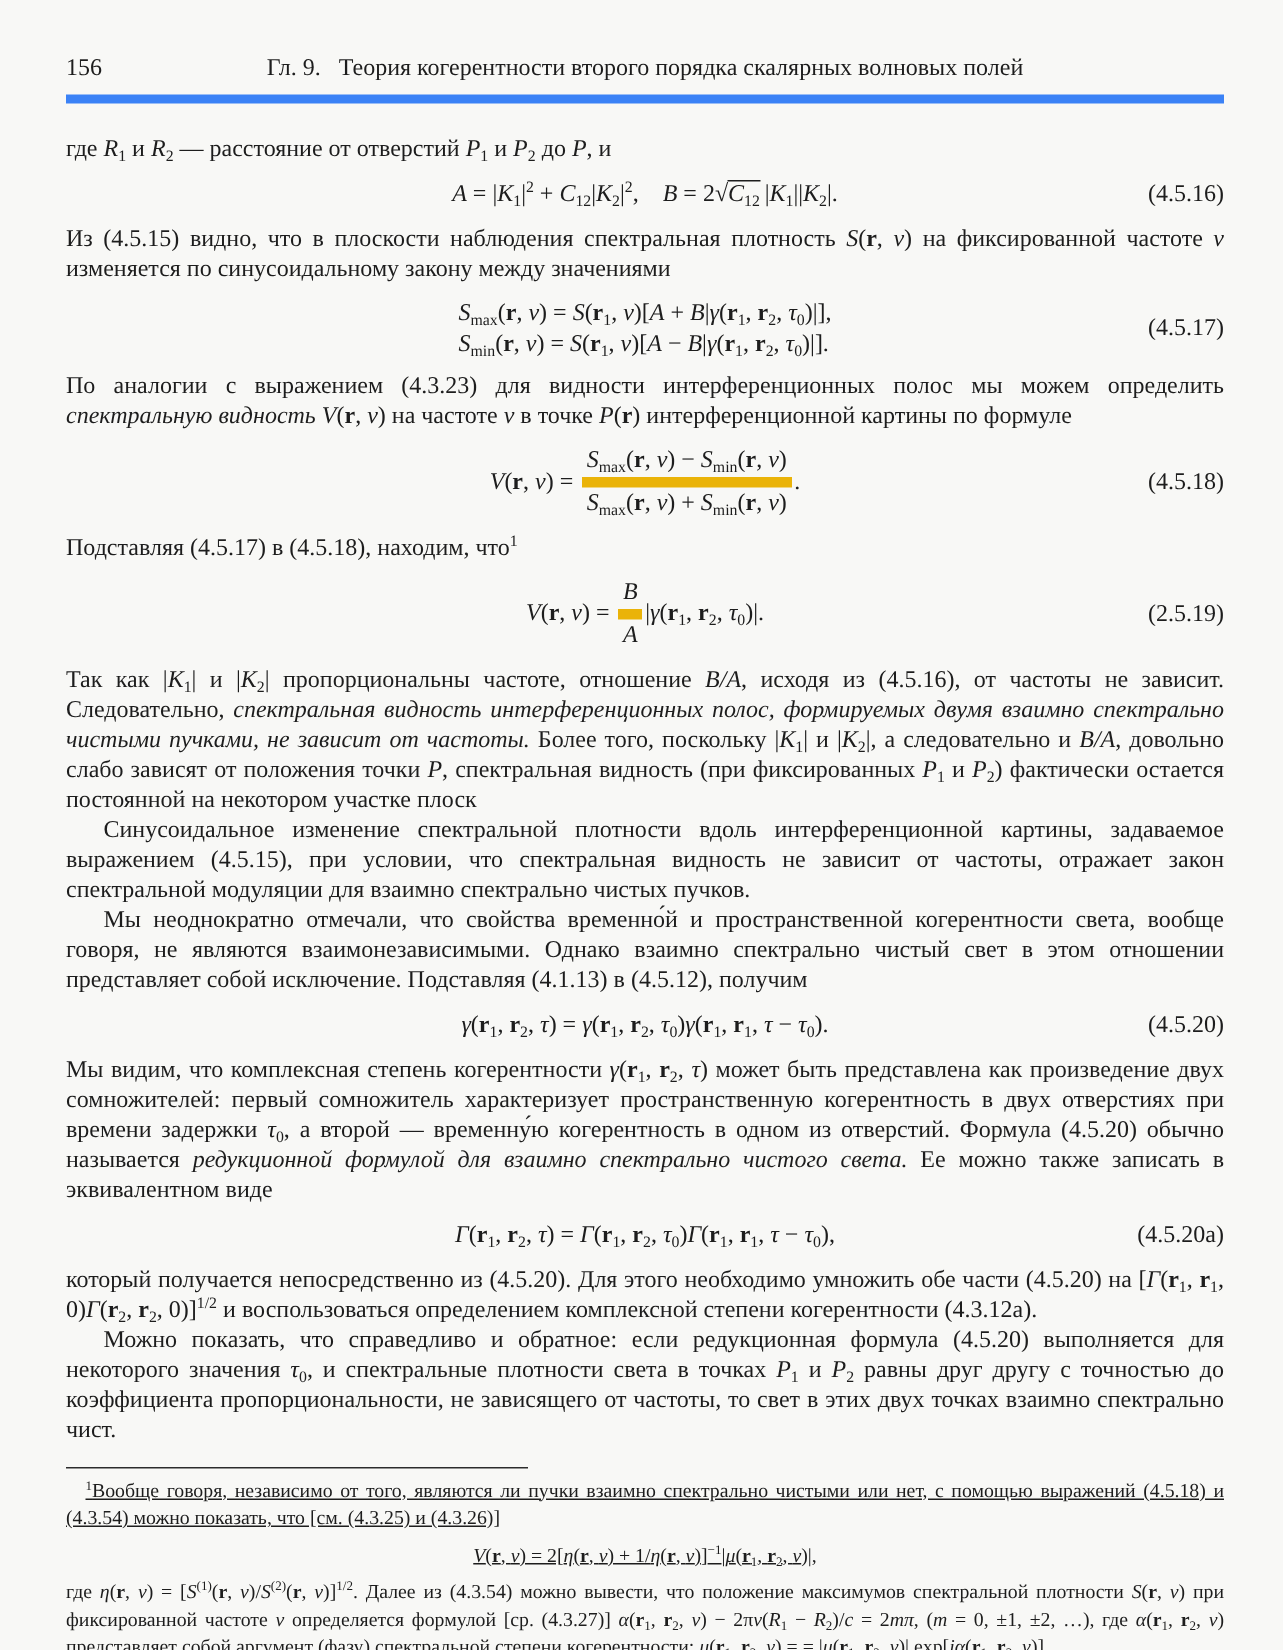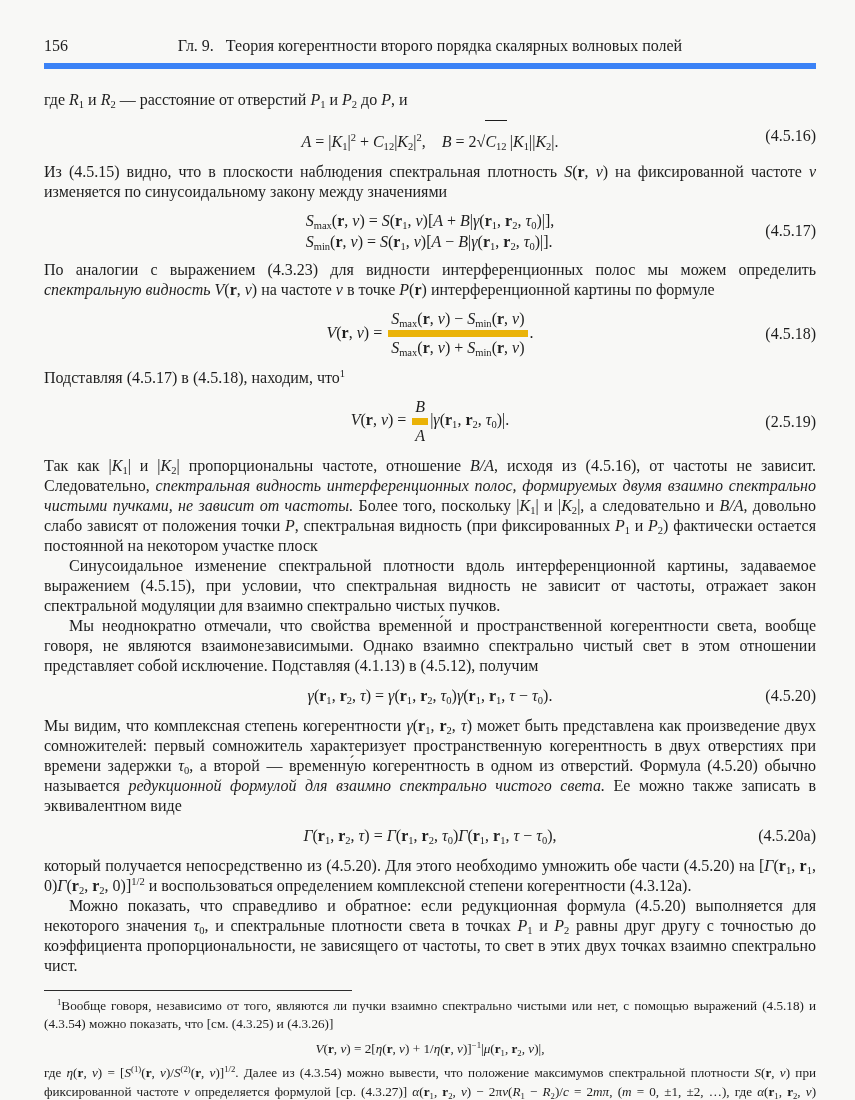--- a/index.html
+++ b/index.html
@@ -28,21 +28,21 @@
   .hdr .chapter { display: block; text-align: center; }
   
   .bodytext { margin-top: 21px; font-size: 16px; line-height: 20px; }
   .para { margin: 0; text-align: justify; }
   .para.indent { text-indent: 25px; }
   .it { font-style: italic; }
   .bf { font-weight: bold; }
   sub, sup { font-size: 66%; line-height: 0; }
   sub { vertical-align: -0.32em; }
   sup { vertical-align: 0.55em; }
-  .ovl { display: inline-block; border-top: 1px solid #1d1d1d; padding-top: 13px; line-height: 1; }
+  .ovl { display: inline-block; border-top: 1px solid #1d1d1d; padding-top: 1px; line-height: 1; }
   
   .eqrow {
     position: relative;
     text-align: center;
     margin: 10px 0;
     font-size: 16px;
   }
   .eqrow.tight { margin: 8px 0; }
   .eqnum {
     position: absolute; right: 0; top: 50%;
@@ -58,22 +58,22 @@
     text-align: center;
     line-height: 1.15;
     margin: 0 2px;
   }
   .frac .fr-num { display: block; border-bottom: 7px solid #eab308; padding: 0 3px 2px; }
   .frac .fr-den { display: block; padding: 2px 3px 0; }
   
   .footnote { margin-top: 14px; font-size: 13.2px; line-height: 18.5px; }
   .fnrule { width: 308px; border: none; border-top: 1px solid #2c2c2c; margin: 0 0 6px 0; }
   .fnpara { margin: 0; text-align: justify; }
-  .fnpara.fnindent { text-indent: 13px; }
-  .fn-eqrow { text-align: center; margin: 6px 0; }
+  .fnpara.fnindent { text-indent: 13px; text-decoration: underline; }
+  .fn-eqrow { text-align: center; margin: 6px 0; text-decoration: underline; }
 </style>
 </head>
 <body>
 
 <div class="page">
 
   <div class="hdr">
     <span class="pagenum">156</span>
     <span class="chapter">Гл. 9.  Теория когерентности второго порядка скалярных волновых полей</span>
   </div>

